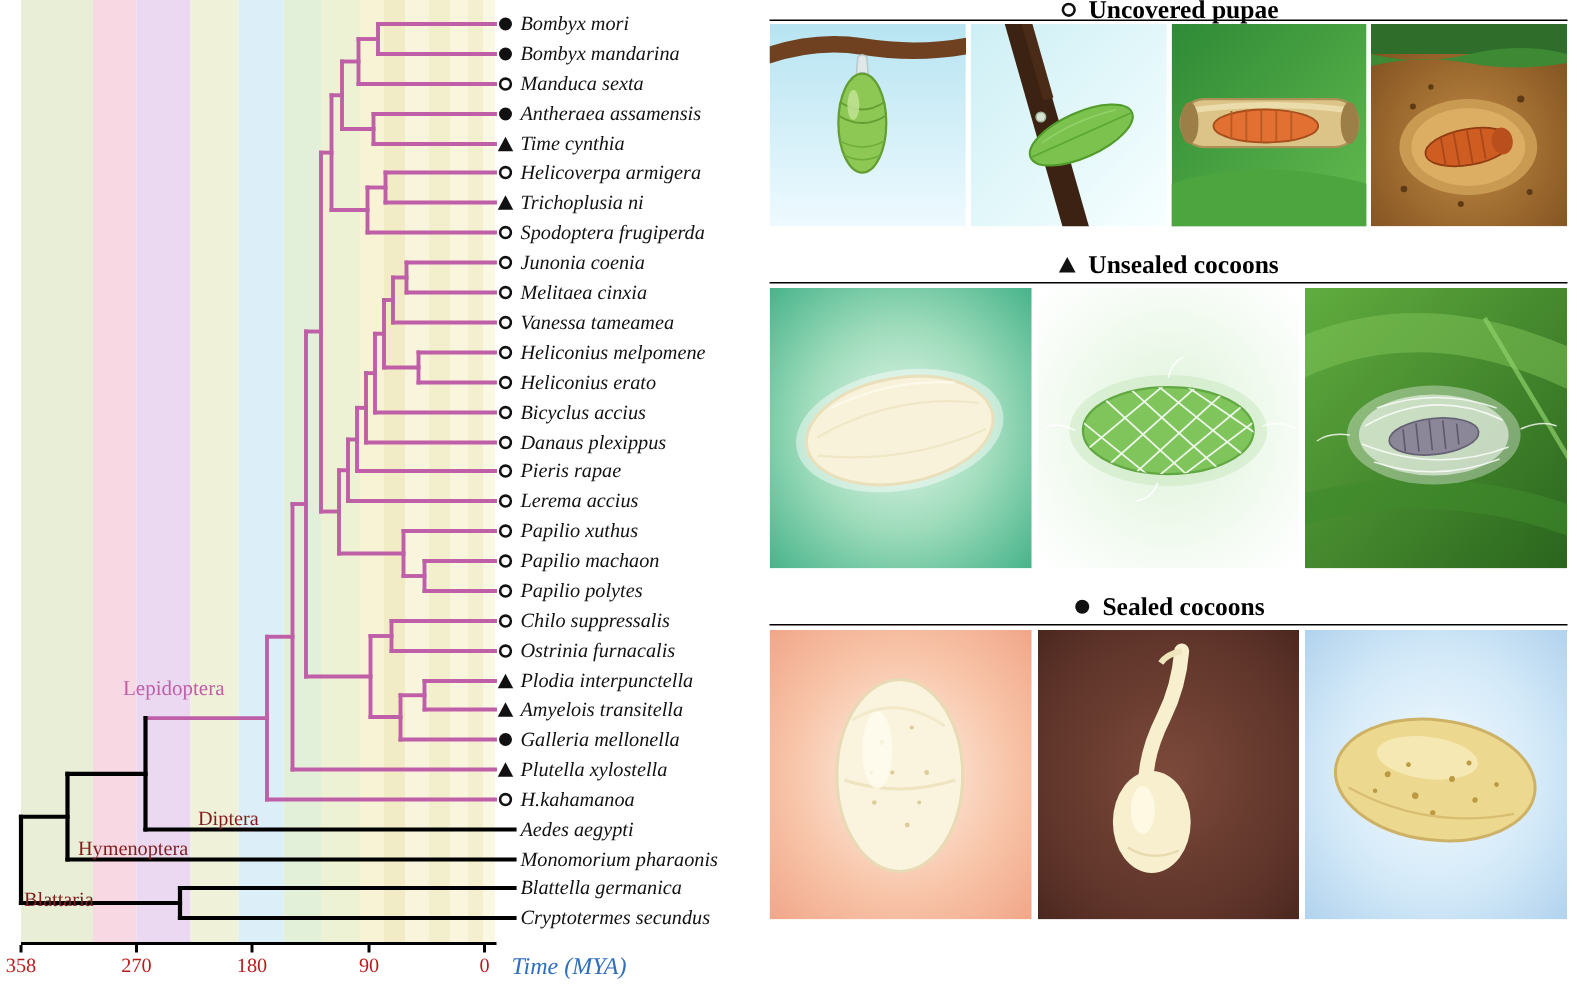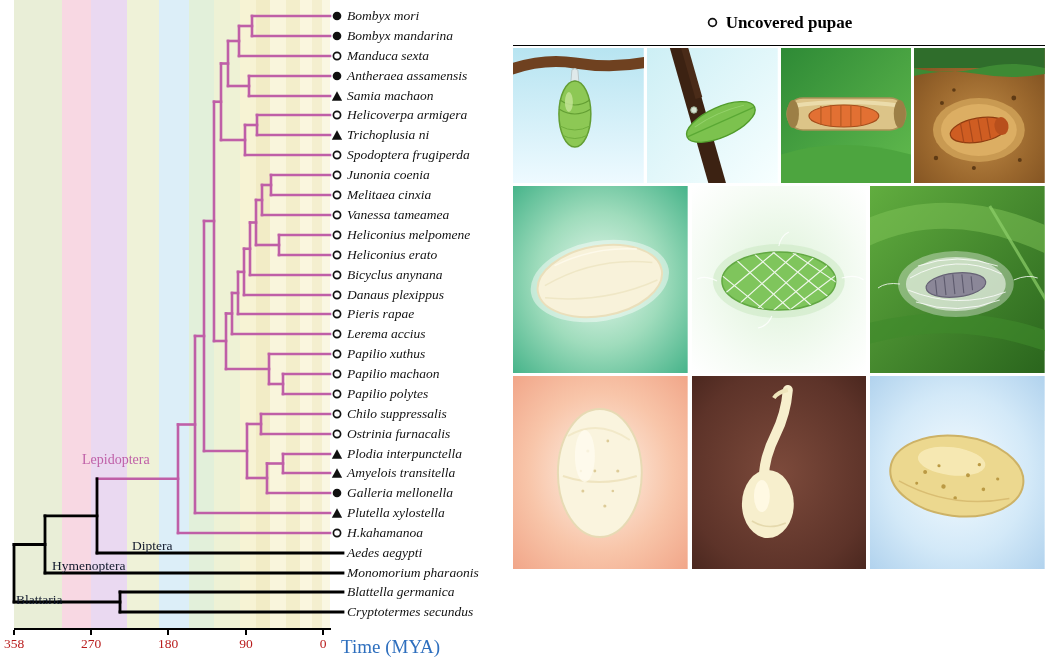--- a/index.html
+++ b/index.html
@@ -8,32 +8,32 @@
   .figure { position:relative; width:1051px; height:657px; background:#fff; overflow:hidden; }
 
   
   .tree-panel { position:absolute; left:0; top:0; width:513px; height:657px; }
   .stripes { position:absolute; left:0; top:0; width:513px; height:628px; z-index:0; }
   .stripe  { position:absolute; top:0; height:628px; }
   .tree-svg { position:absolute; left:0; top:0; z-index:2; }
   .species-row { position:absolute; left:0; width:513px; height:20px; z-index:3; }
   .species-row .marker { position:absolute; left:329px; top:4px; width:16px; height:12px; display:flex; justify-content:center; }
   .species-name { position:absolute; left:347px; top:0; line-height:20px; font-style:italic; font-size:13.5px; color:#111; white-space:nowrap; }
-  .clade-label { position:absolute; z-index:3; font-size:13.5px; color:#0f172a; white-space:nowrap; }
+  .clade-label { position:absolute; z-index:3; font-size:13.5px; color:#7f1d1d; white-space:nowrap; }
   .clade-label.lep { font-weight:normal; font-size:14px; }
   .axis-line { position:absolute; left:14px; top:628px; width:317px; height:2px; background:#000; z-index:3; }
   .tick { position:absolute; top:630px; width:2px; height:5px; background:#000; z-index:3; }
   .tick-label { position:absolute; top:636px; transform:translateX(-50%); font-size:13.5px; color:#b91c1c; z-index:3; }
-  .time-label { position:absolute; left:341px; top:636px; font-size:19px; z-index:3; }
+  .time-label { position:absolute; left:341px; top:636px; font-size:16px; z-index:3;font-style:italic; }
 
   
   .right-panel { position:absolute; left:513px; top:0; width:532px; height:657px; }
   .legend-header { display:flex; justify-content:center; align-items:center; gap:7px;
                    font-weight:bold; font-size:17px; border-bottom:1.6px solid #000; }
-  .legend-header.h1 { height:46px; }
+  .legend-header.h1 { height:14px; }
   .legend-header.h2, .legend-header.h3 { height:24px; margin-top:14px; }
   .hmarker { display:flex; align-items:center; }
   .img-row { display:flex; }
   .img-row.row1 { height:135px; margin-top:2px; gap:3px; }
   .img-row.row2 { height:187px; margin-top:3px; gap:4px; }
   .img-row.row3 { height:193px; margin-top:3px; gap:4px; }
   .cell { flex:1; overflow:hidden; position:relative; }
   .cell svg { display:block; width:100%; height:100%; }
 </style>
 </head>
@@ -182,21 +182,21 @@
             </svg>
           </span>
           <span class="species-name">Antheraea assamensis</span>
         </div>
         <div class="species-row" style="top: 86px;">
           <span class="marker">
             <svg width="12" height="12" viewBox="0 0 12 12">
               <polygon points="6,1.2000000000000002 11.16,10.8 0.8400000000000001,10.8" fill="#111111"></polygon>
             </svg>
           </span>
-          <span class="species-name">Samia machaon</span>
+          <span class="species-name">Time cynthia</span>
         </div>
         <div class="species-row" style="top: 105px;">
           <span class="marker">
             <svg width="12" height="12" viewBox="0 0 12 12">
               <circle cx="6" cy="6" r="3.5999999999999996" fill="#fff" stroke="#111111" stroke-width="1.7"></circle>
             </svg>
           </span>
           <span class="species-name">Helicoverpa armigera</span>
         </div>
         <div class="species-row" style="top: 125px;">
@@ -254,21 +254,21 @@
             </svg>
           </span>
           <span class="species-name">Heliconius erato</span>
         </div>
         <div class="species-row" style="top: 265px;">
           <span class="marker">
             <svg width="12" height="12" viewBox="0 0 12 12">
               <circle cx="6" cy="6" r="3.5999999999999996" fill="#fff" stroke="#111111" stroke-width="1.7"></circle>
             </svg>
           </span>
-          <span class="species-name">Bicyclus anynana</span>
+          <span class="species-name">Bicyclus accius</span>
         </div>
         <div class="species-row" style="top: 285px;">
           <span class="marker">
             <svg width="12" height="12" viewBox="0 0 12 12">
               <circle cx="6" cy="6" r="3.5999999999999996" fill="#fff" stroke="#111111" stroke-width="1.7"></circle>
             </svg>
           </span>
           <span class="species-name">Danaus plexippus</span>
         </div>
         <div class="species-row" style="top: 304px;">
@@ -493,20 +493,28 @@
           <circle cx="28" cy="55" r="2" fill="#5e3a14"></circle>
             <circle cx="100" cy="50" r="2.4" fill="#5e3a14"></circle>
           <circle cx="22" cy="110" r="2.2" fill="#5e3a14"></circle>
             <circle cx="106" cy="112" r="2" fill="#5e3a14"></circle>
           <circle cx="60" cy="120" r="2" fill="#5e3a14"></circle>
             <circle cx="40" cy="42" r="1.8" fill="#5e3a14"></circle>
         </svg>
       </div>
     </div>
 
+    <div class="legend-header h2">
+      <span class="hmarker">
+          <svg width="13" height="13" viewBox="0 0 13 13">
+            <polygon points="6.5,1.3 12.09,11.700000000000001 0.9100000000000001,11.700000000000001" fill="#111111"></polygon>
+          </svg>
+        </span>
+      <span>Unsealed cocoons</span>
+    </div>
     <div class="img-row row2">
       <div class="cell">
         <svg viewBox="0 0 175 187" preserveAspectRatio="none">
           <defs>
               <radialGradient id="p2a" cx="0.5" cy="0.5" r="0.72">
             <stop offset="0" stop-color="#e6f7ec"></stop>
                 <stop offset="0.5" stop-color="#9fdcbc"></stop>
                 <stop offset="1" stop-color="#43b288"></stop>
           </radialGradient>
             </defs>
@@ -561,20 +569,28 @@
             <path d="M66,92 v15 M75,89 v19 M84,88 v20 M93,89 v19 M102,92 v14" stroke="#5d5a6d" stroke-width="1.1"></path>
           </g>
           <g stroke="#ffffff" stroke-width="1" opacity="0.8" fill="none">
             <path d="M40,92 q46,-26 92,-4 M38,104 q50,20 98,2 M48,80 q40,-14 80,0 M46,116 q42,14 84,-2"></path>
             <path d="M30,98 q-14,-2 -22,4 M144,94 q14,-6 24,-2"></path>
           </g>
         </svg>
       </div>
     </div>
 
+    <div class="legend-header h3">
+      <span class="hmarker">
+          <svg width="13" height="13" viewBox="0 0 13 13">
+            <circle cx="6.5" cy="6.5" r="4.68" fill="#111111"></circle>
+          </svg>
+        </span>
+      <span>Sealed cocoons</span>
+    </div>
     <div class="img-row row3">
       <div class="cell">
         <svg viewBox="0 0 175 193" preserveAspectRatio="none">
           <defs>
               <radialGradient id="p3a" cx="0.5" cy="0.5" r="0.75">
             <stop offset="0" stop-color="#fdf2e8"></stop>
                 <stop offset="0.55" stop-color="#f8c5a9"></stop>
                 <stop offset="1" stop-color="#f0a184"></stop>
           </radialGradient>
             </defs>

